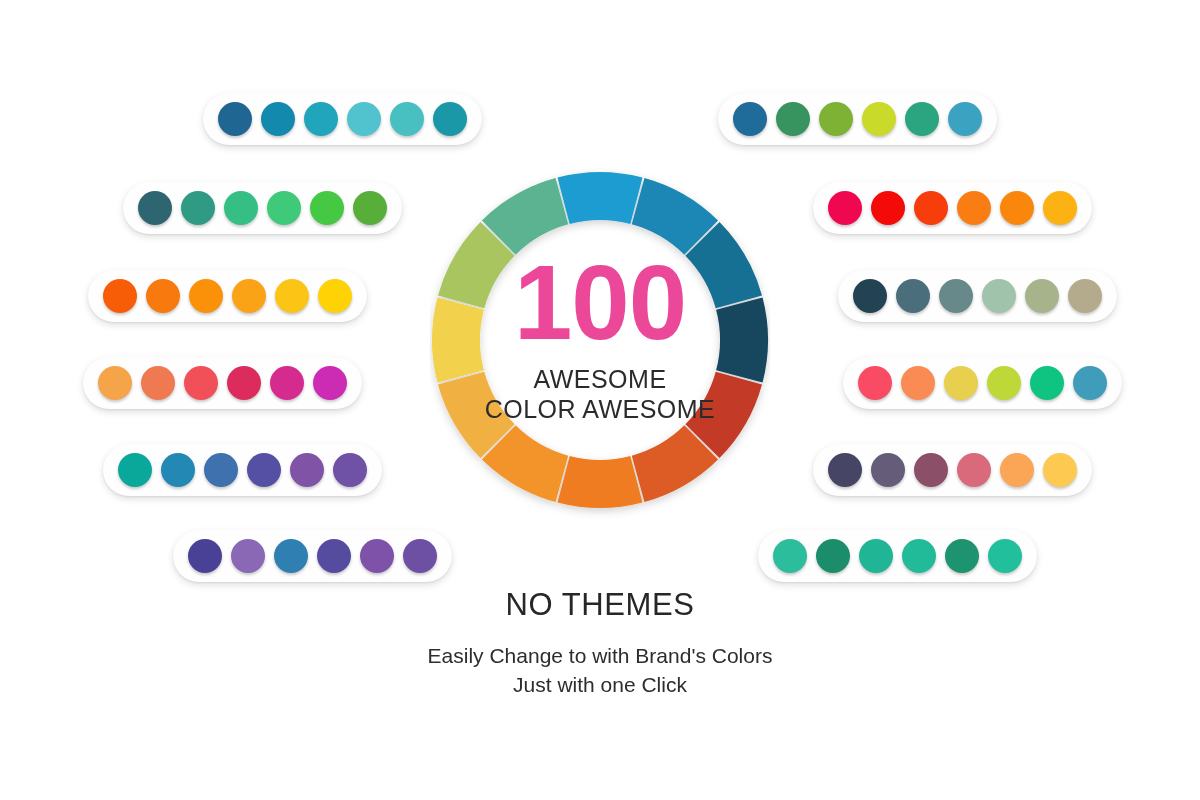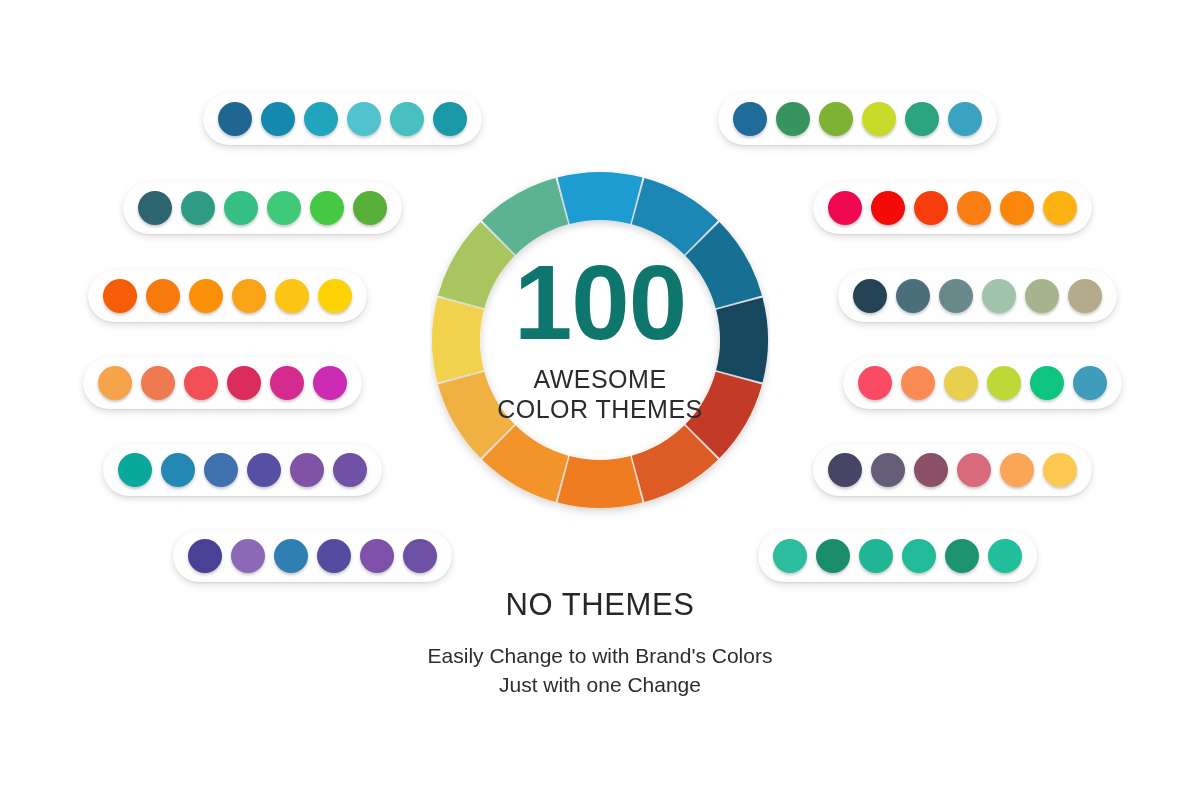--- a/index.html
+++ b/index.html
@@ -45,21 +45,21 @@
     width:340px; height:370px;
     display:flex; flex-direction:column;
     align-items:center; justify-content:center;
     pointer-events:none;
   }
   #big-number {
     font-size:105px;
     font-weight:bold;
     letter-spacing:-1px;
     line-height:0.92;
-    color:#0f766e;
+    color:#ec4899;
     font-family:"Liberation Sans", sans-serif;
   }
   #sub-line-1, #sub-line-2 {
     font-size:25px;
     color:#2b2b2b;
     letter-spacing:0.5px;
     line-height:1.22;
     font-family:"Liberation Sans", sans-serif;
   }
   #sub-line-1 { margin-top:12px; }
@@ -215,24 +215,24 @@
           <path d="M 7.46 227.49 A 168 168 0 0 1 7.46 142.51 L 53.90 154.65 A 120 120 0 0 0 53.90 215.35 Z" fill="#f2d14e"></path>
           <path d="M 7.99 140.53 A 168 168 0 0 1 50.48 66.93 L 84.63 100.67 A 120 120 0 0 0 54.28 153.23 Z" fill="#a8c55f"></path>
           <path d="M 51.93 65.48 A 168 168 0 0 1 125.53 22.99 L 138.23 69.28 A 120 120 0 0 0 85.67 99.63 Z" fill="#5cb391"></path>
         </g>
       </svg>
   </div>
 
   <div id="center-text">
     <div id="big-number">100</div>
     <div id="sub-line-1">AWESOME</div>
-    <div id="sub-line-2">COLOR THEMES</div>
+    <div id="sub-line-2">COLOR AWESOME</div>
   </div>
 
   <div id="bottom-copy">
     <div class="headline">NO THEMES</div>
     <div id="sub-wrap">
       <div class="subline">Easily Change to with Brand's Colors</div>
-      <div class="subline">Just with one Change</div>
+      <div class="subline">Just with one Click</div>
     </div>
   </div>
 
 </div>
 
 </body></html>

